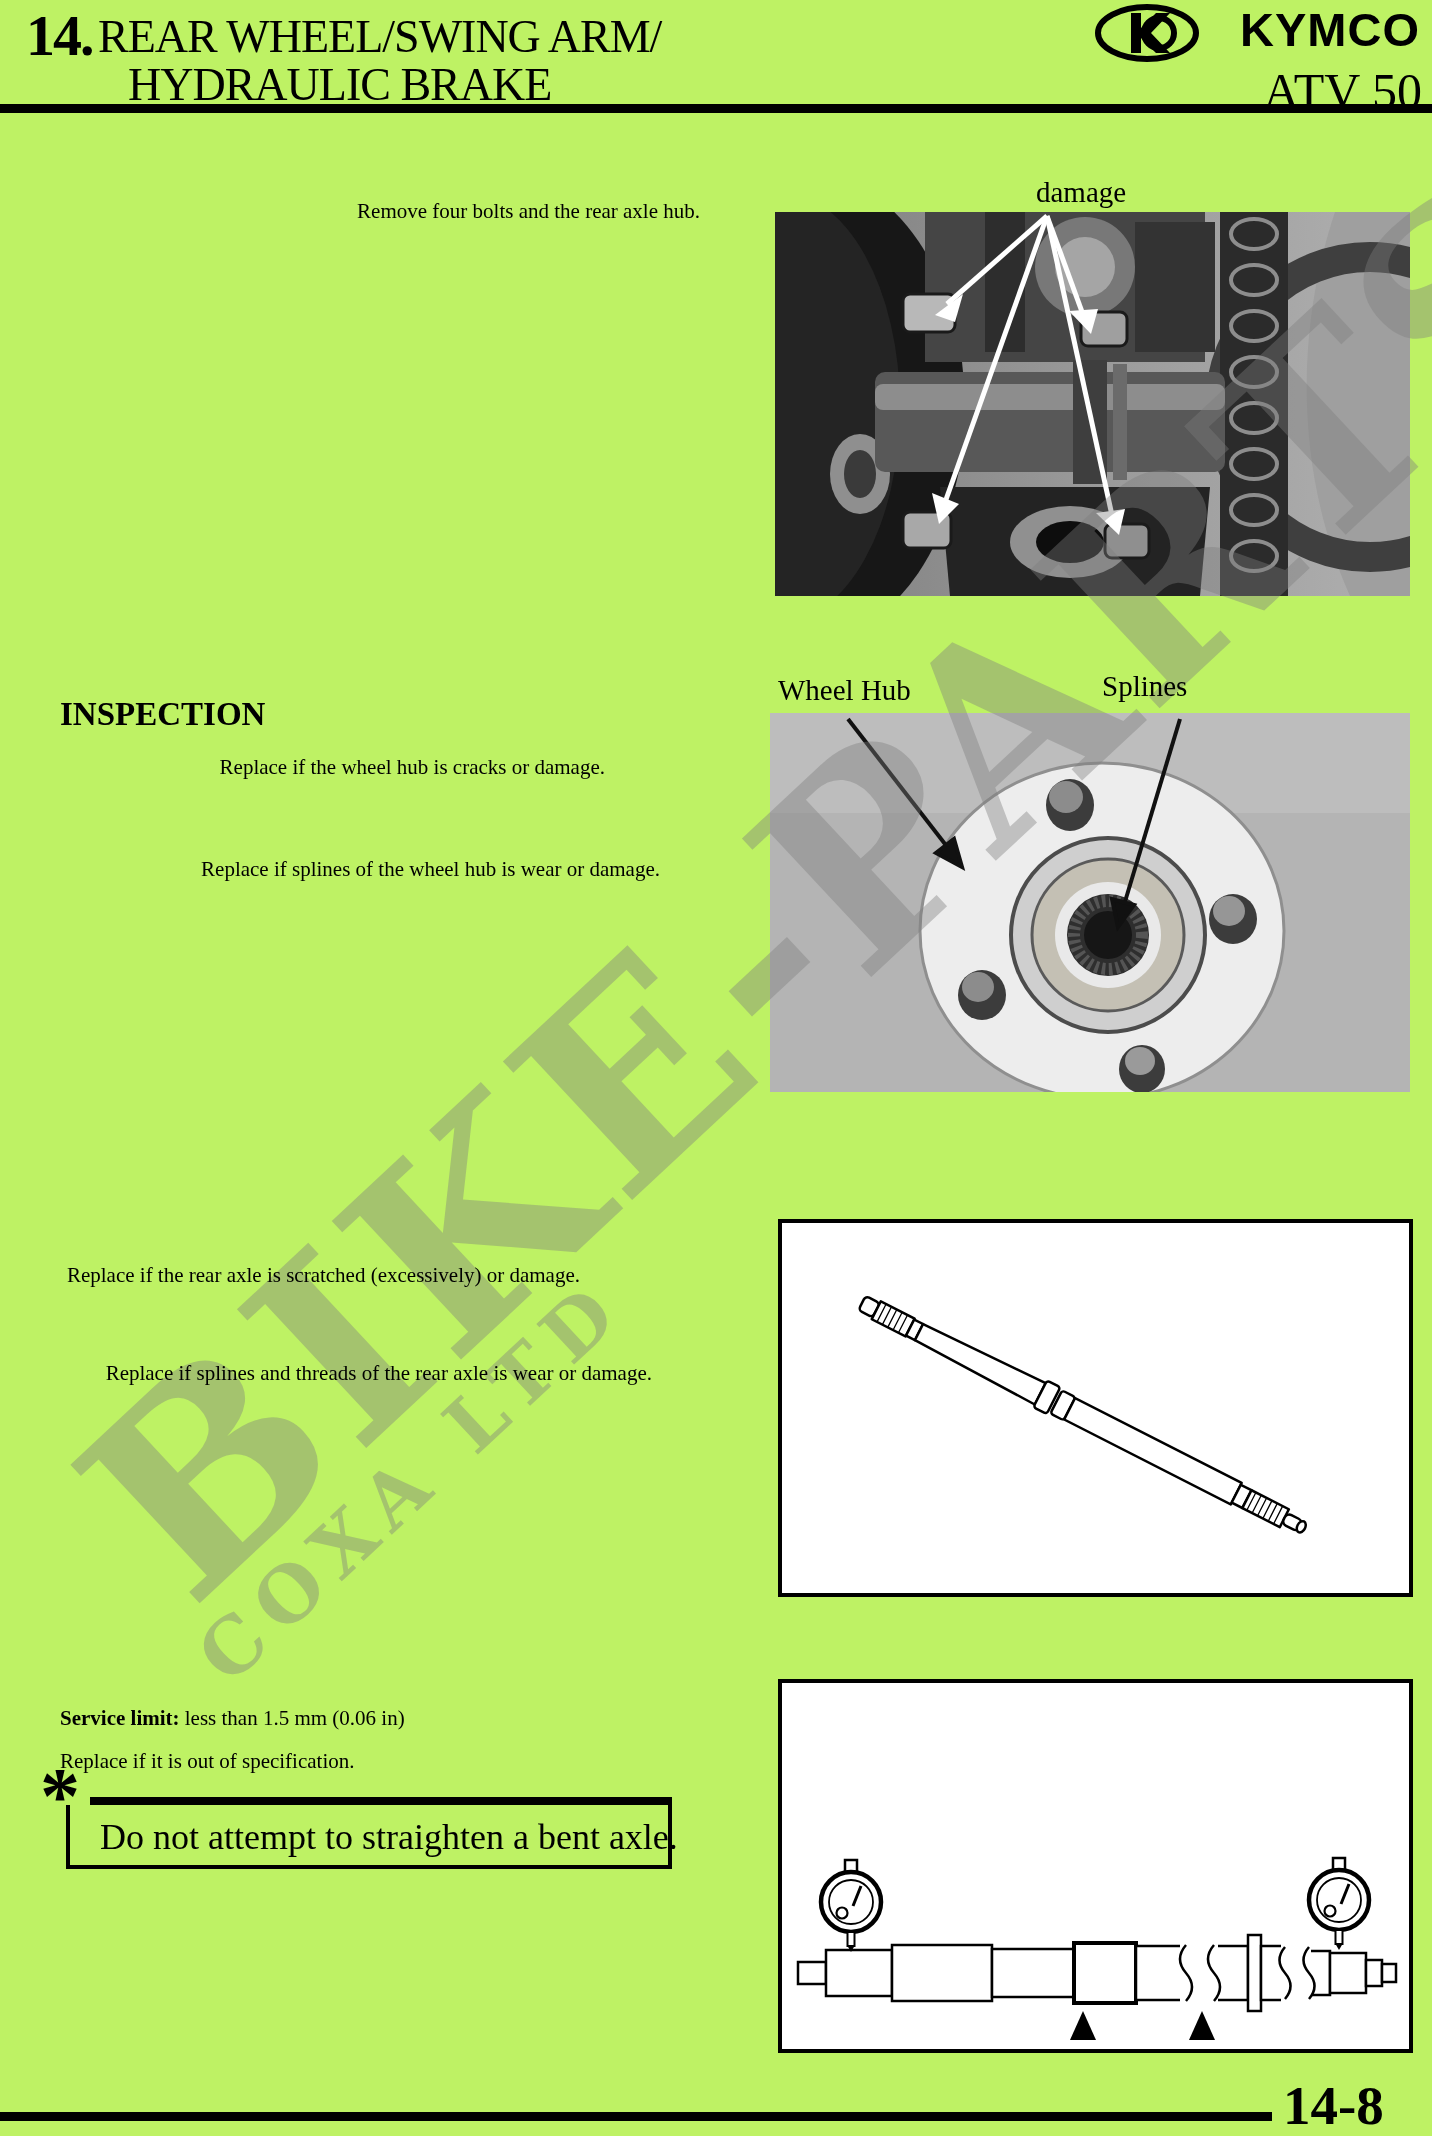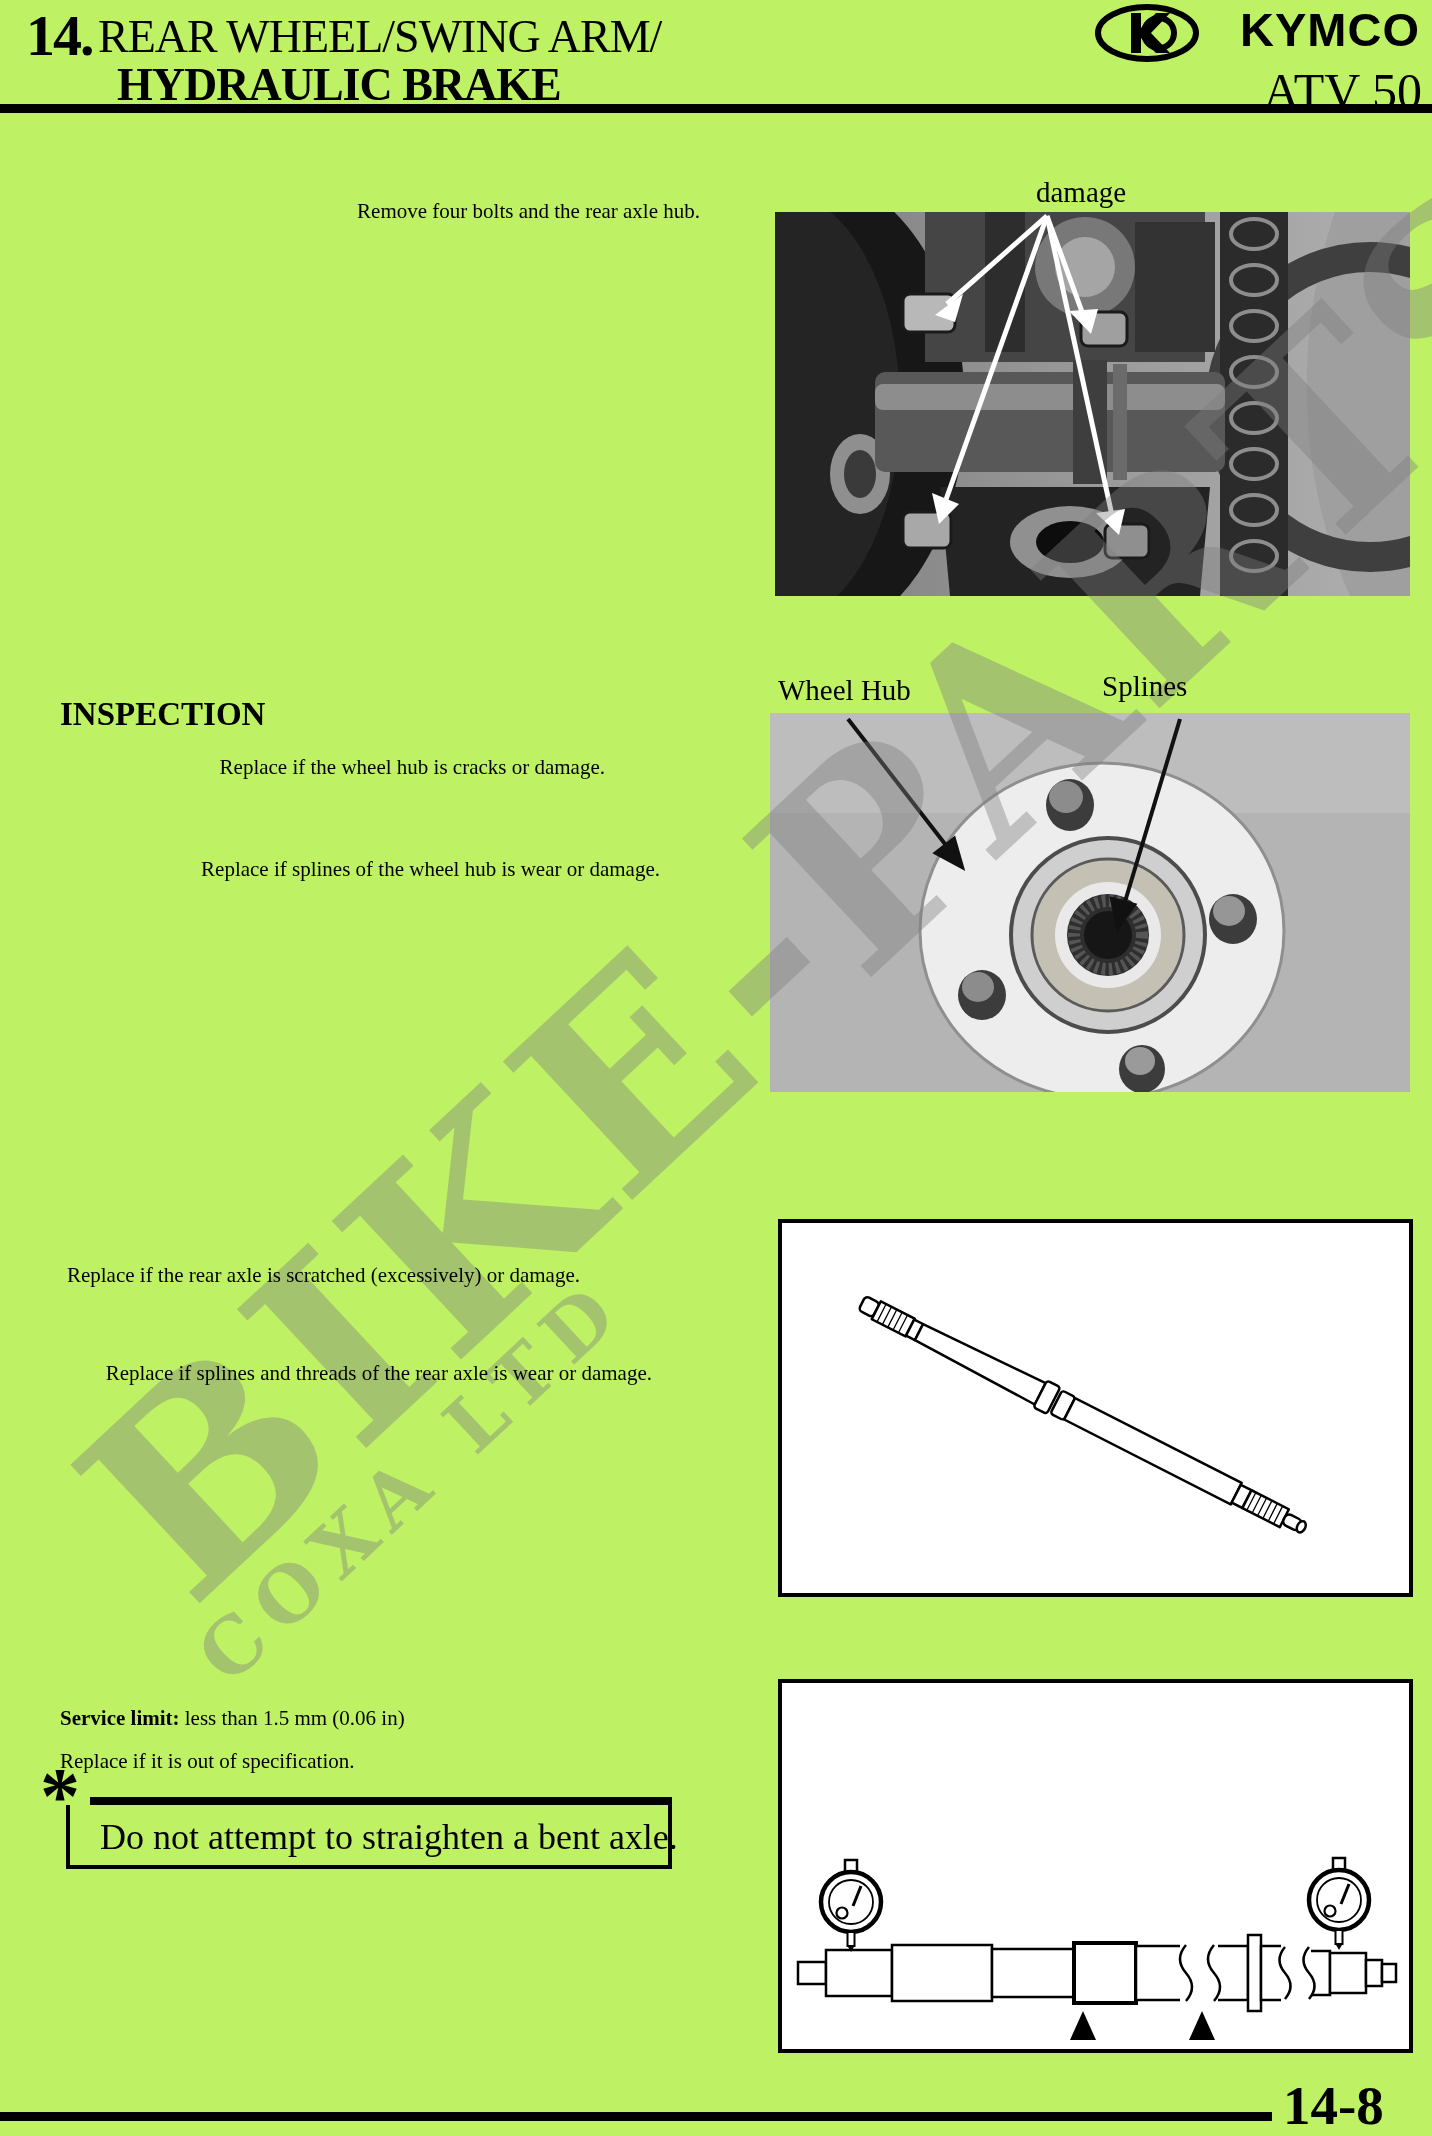--- a/index.html
+++ b/index.html
@@ -2,21 +2,21 @@
 <html><head>
 <meta charset="utf-8">
 <style>
   html,body{margin:0;padding:0;background:#e8e8e8;}
   .page{position:relative;width:1432px;height:2136px;background:#bef264;overflow:hidden;
         font-family:"Liberation Serif",serif;color:#000;}
   .abs{position:absolute;}
   
   .chapter-num{left:26px;top:2px;font-size:58px;font-weight:bold;letter-spacing:-2px;z-index:3;}
   .title-1{left:98px;top:10px;font-size:46px;font-weight:normal;letter-spacing:-1px;z-index:3;}
-  .title-2{left:117px;top:58px;font-size:46px;font-weight:bold;letter-spacing:-1px;z-index:3;}
+  .title-2{left:128px;top:58px;font-size:46px;font-weight:normal;letter-spacing:-1px;z-index:3;}
   .brand{left:1216px;top:2px;font-family:"Liberation Sans",sans-serif;font-size:47px;font-weight:bold;letter-spacing:1px;z-index:3;margin-left:24px;}
   .model{right:10px;top:62px;font-size:50px;font-weight:normal;z-index:3;text-align:right;}
   .hrule{left:0;top:104px;width:1432px;height:9px;background:#000;z-index:3;}
   
   .body-text{font-size:21px;line-height:43px;z-index:3;text-align:right;}
   .bold{font-weight:bold;}
   .sec-head{font-size:33px;font-weight:bold;z-index:3;}
   .fig-label{font-size:29px;z-index:3;}
   
   .photo{z-index:1;}

